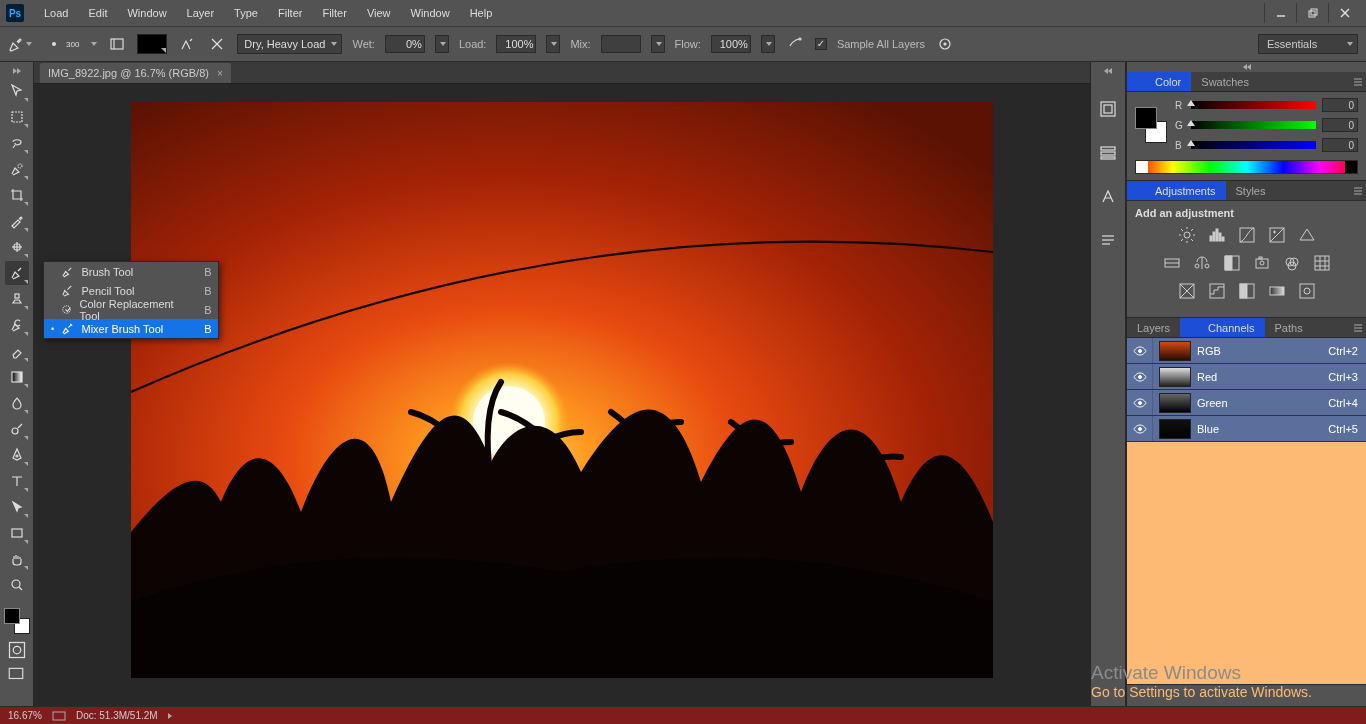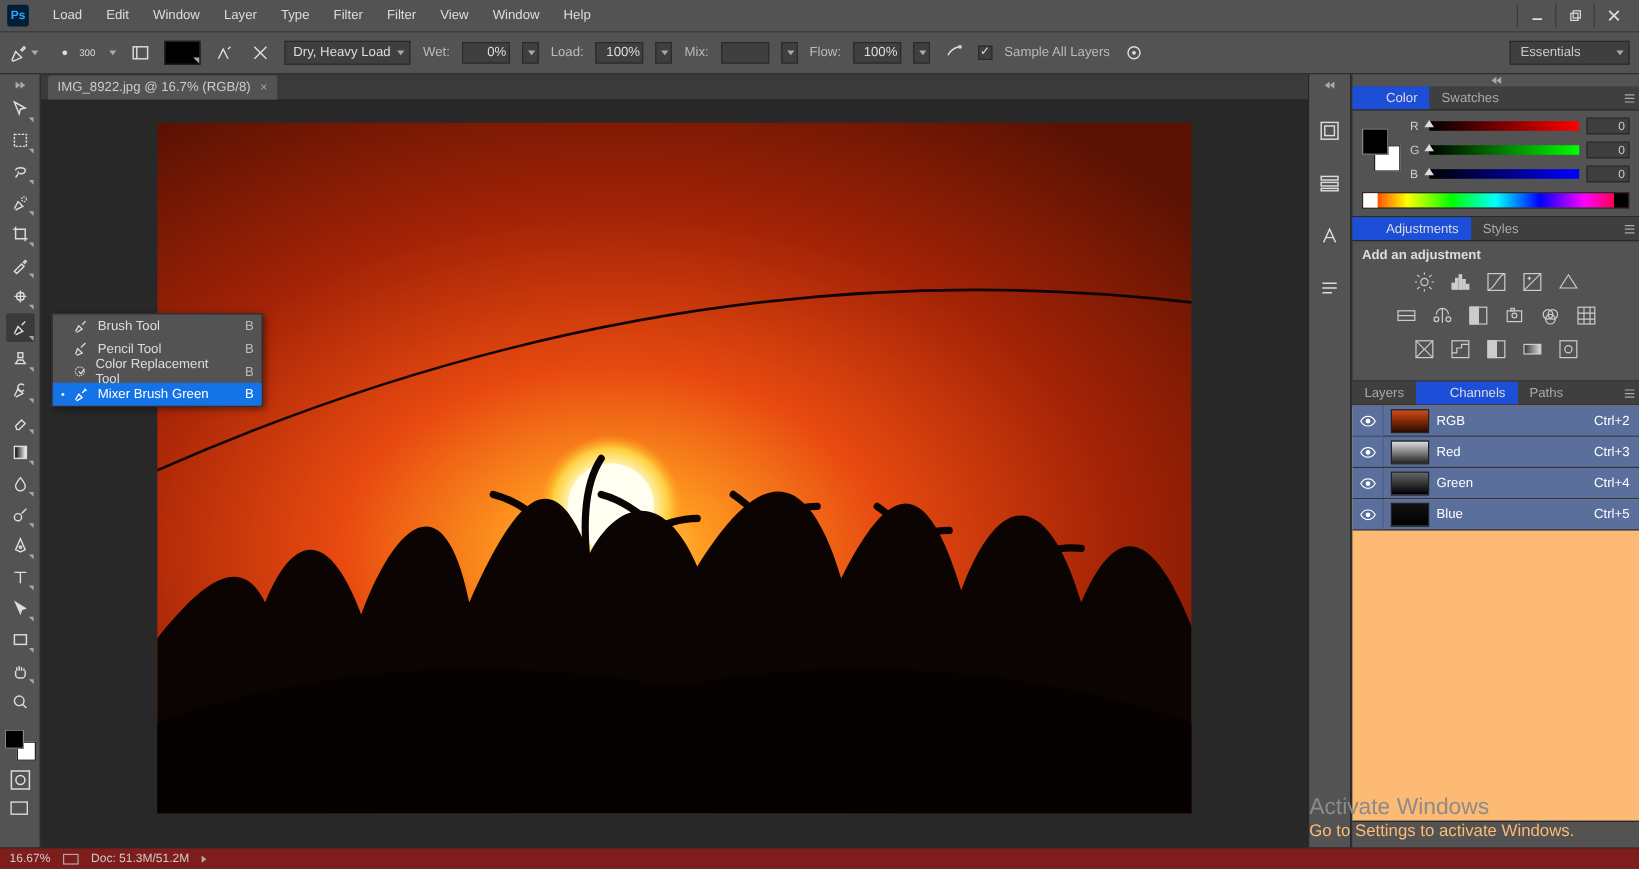--- a/index.html
+++ b/index.html
@@ -352,21 +352,21 @@
           </div>
         <div class="fi sel">
             <span class="dot">•</span>
             <span class="ico">
               <svg viewBox="0 0 14 14">
                 <path d="M2 12l3-5 3 3-5 3"></path>
                 <path d="M8 6l3-3"></path>
                 <line x1="10" y1="2" x2="12" y2="4"></line>
               </svg>
             </span>
-            <span>Mixer Brush Green</span>
+            <span>Mixer Brush Tool</span>
             <span class="key">B</span>
           </div>
       </div>
     </div>
     <div class="tool">
         <svg viewBox="0 0 16 16" class="stroke-ddd">
           <path d="M4 12h8l-2-3H6z"></path>
           <rect x="6" y="3" width="4" height="4"></rect>
         </svg>
         <span class="tri"></span>

